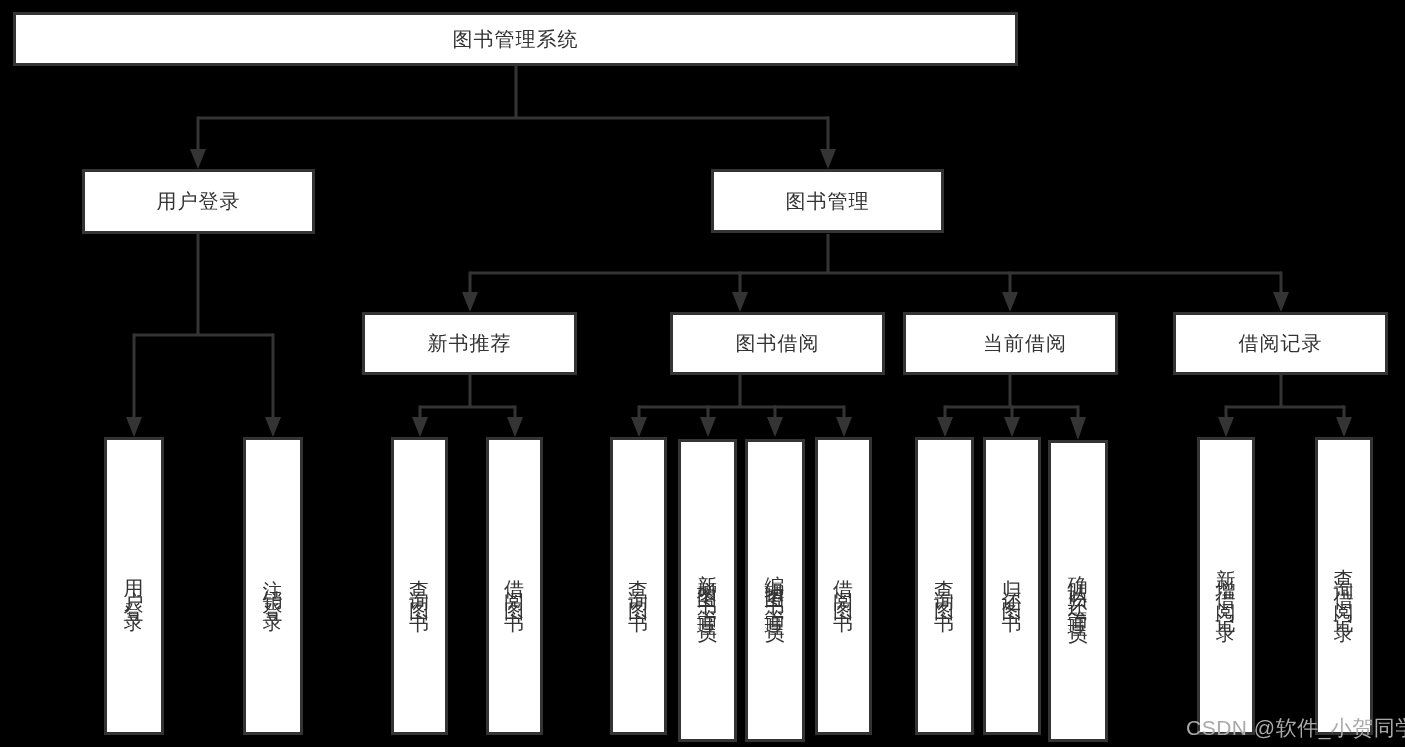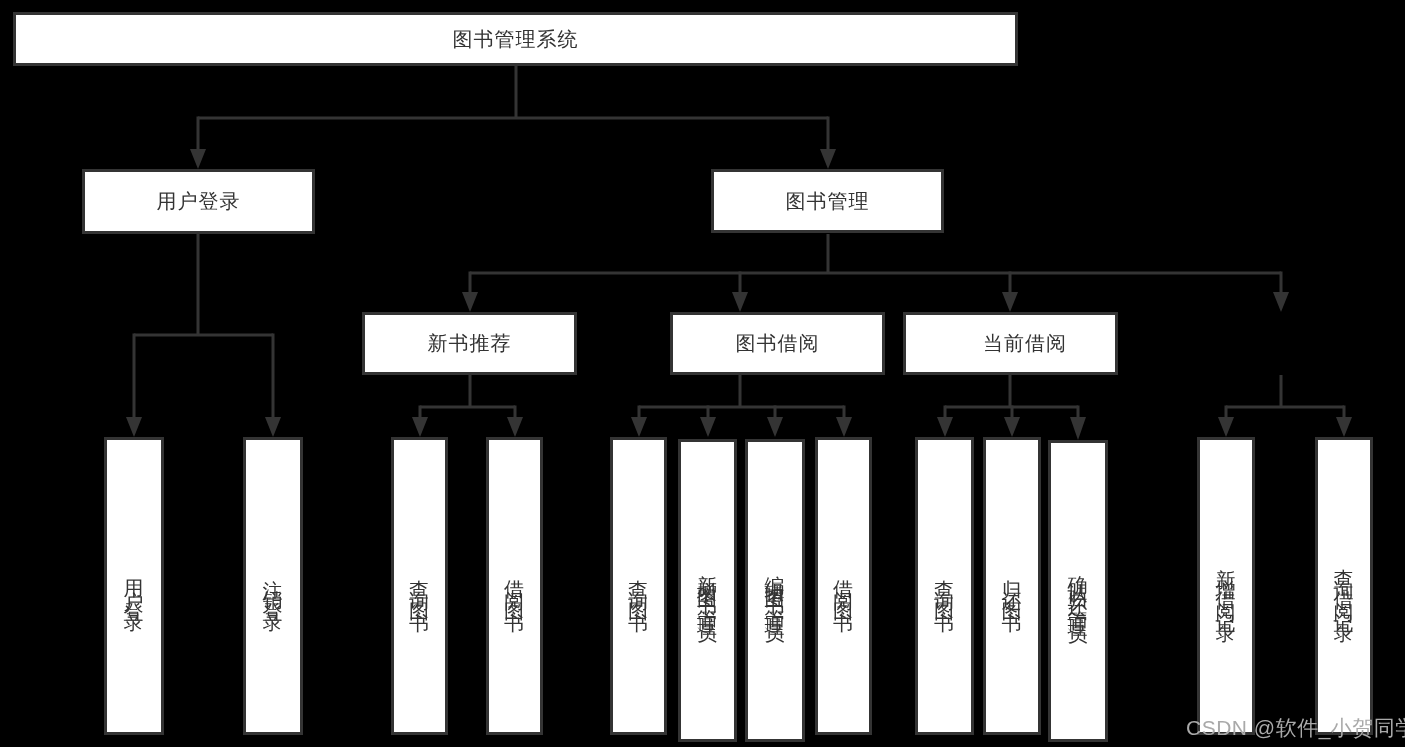--- a/index.html
+++ b/index.html
@@ -184,20 +184,23 @@
 
   <div class="node n-new-rec">
     <span>新书推荐</span>
   </div>
   <div class="node n-book-borrow">
     <span>图书借阅</span>
   </div>
   <div class="node n-current-borrow">
     <span>当前借阅</span>
   </div>
+  <div class="node n-borrow-records">
+    <span>借阅记录</span>
+  </div>
 
   <div class="node vertical l1">
     <span>用户登录</span>
   </div>
   <div class="node vertical l2">
     <span>注销登录</span>
   </div>
   <div class="node vertical l3">
     <span>查询图书</span>
   </div>

